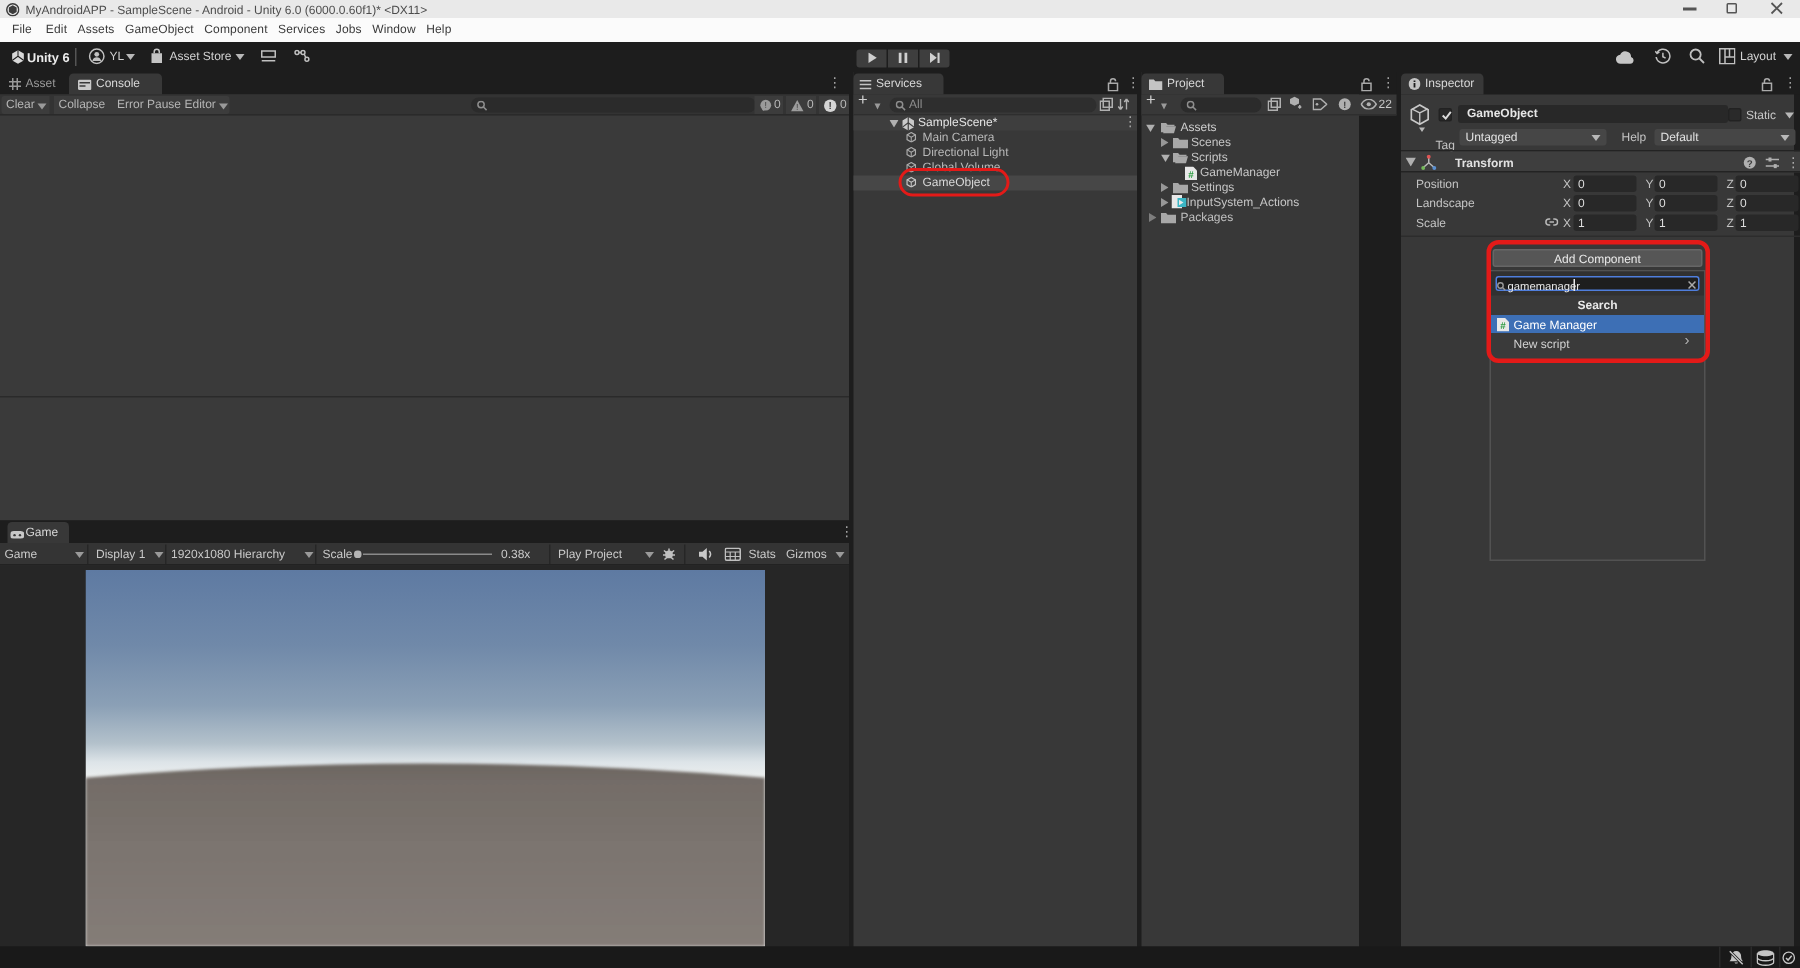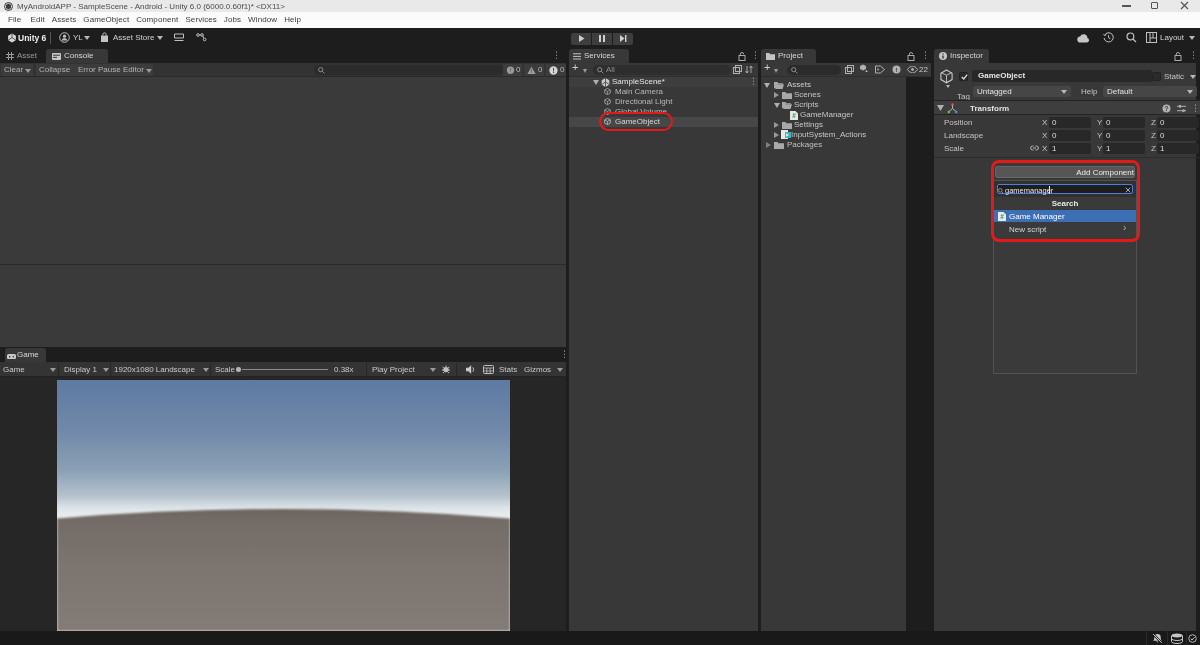--- a/index.html
+++ b/index.html
@@ -164,21 +164,21 @@
   <div class="t" style="left:17px;top:3px;color:#d8d8d8">Game</div>
   <div class="t" style="left:560px;top:2px;color:#aaa;font-size:9px">⋮</div>
 
   <div class="a" style="left:0;top:15px;width:566px;height:15px;background:#343434;border-bottom:1px solid #222"></div>
   <div class="t" style="left:3px;top:18px;color:#cacaca">Game</div>
   <span class="arrow-d a" style="left:50px;top:21px;border-top-color:#9a9a9a"></span>
   <div class="a" style="left:58px;top:16px;width:1px;height:13px;background:#262626"></div>
   <div class="t" style="left:64px;top:18px;color:#cacaca">Display 1</div>
   <span class="arrow-d a" style="left:103px;top:21px;border-top-color:#9a9a9a"></span>
   <div class="a" style="left:110px;top:16px;width:1px;height:13px;background:#262626"></div>
-  <div class="t" style="left:114px;top:18px;color:#cacaca">1920x1080 Landscape</div>
+  <div class="t" style="left:114px;top:18px;color:#cacaca">1920x1080 Hierarchy</div>
   <span class="arrow-d a" style="left:203px;top:21px;border-top-color:#9a9a9a"></span>
   <div class="a" style="left:210px;top:16px;width:1px;height:13px;background:#262626"></div>
   <div class="t" style="left:215px;top:18px;color:#cacaca">Scale</div>
   <div class="a" style="left:236px;top:20px;width:4.5px;height:4.5px;border-radius:50%;background:#b5b5b5"></div>
   <div class="a" style="left:242px;top:22px;width:86px;height:1px;background:#8a8a8a"></div>
   <div class="t" style="left:334px;top:18px;color:#cacaca">0.38x</div>
   <div class="a" style="left:366px;top:16px;width:1px;height:13px;background:#262626"></div>
   <div class="t" style="left:372px;top:18px;color:#cacaca">Play Project</div>
   <span class="arrow-d a" style="left:430px;top:21px;border-top-color:#9a9a9a"></span>
   <svg class="a" style="left:441px;top:17px" width="10" height="10" viewBox="0 0 10 10">
@@ -451,21 +451,21 @@
       <path d="M3.5 5H2.6a2 2 0 110-4h.9M5.5 1h.9a2 2 0 110 4h-.9M3 3h3" fill="none" stroke="#b8b8b8" stroke-width="1"></path>
     </svg>
   <div class="t" style="left:108px;top:96px;color:#c4c4c4">X</div>
     <div class="fld" style="left:115px;top:95px;width:42px;height:11px;line-height:11px">1</div>
   <div class="t" style="left:163px;top:96px;color:#c4c4c4">Y</div>
     <div class="fld" style="left:169px;top:95px;width:42px;height:11px;line-height:11px">1</div>
   <div class="t" style="left:217px;top:96px;color:#c4c4c4">Z</div>
     <div class="fld" style="left:223px;top:95px;width:42px;height:11px;line-height:11px">1</div>
   <div class="a" style="left:0;top:109px;width:266px;height:1px;background:#2c2c2c"></div>
 
-  <div class="a" style="left:61px;top:118px;width:140px;height:12px;background:#565656;border:1px solid #666;border-radius:2px;text-align:right;color:#eaeaea;font-size:8px;line-height:12px">Add Component</div>
+  <div class="a" style="left:61px;top:118px;width:140px;height:12px;background:#565656;border:1px solid #666;border-radius:2px;text-align:center;color:#eaeaea;font-size:8px;line-height:12px">Add Component</div>
 
   <div class="a" style="left:59px;top:132px;width:144px;height:194px;background:#3a3a3a;border:1px solid #525252">
     <div class="a" style="left:0;top:0;width:142px;height:16px;background:#313131"></div>
     <div class="a" style="left:3px;top:3px;width:136px;height:9.5px;background:#1e1e1e;border:1px solid #4f7edd;border-radius:2px"></div>
     <svg class="a" style="left:4px;top:6.5px" width="6" height="6" viewBox="0 0 7 7">
         <circle cx="2.7" cy="2.7" r="2.1" fill="none" stroke="#9a9a9a" stroke-width="1.1"></circle>
         <path d="M4.3 4.3L6.4 6.4" stroke="#9a9a9a" stroke-width="1.1"></path>
       </svg>
     <div class="t" style="left:11px;top:4.5px;color:#e8e8e8;font-size:7.5px;line-height:9px">gamemanager</div>
     <div class="a" style="left:55px;top:5px;width:1px;height:8px;background:#e8e8e8"></div>

